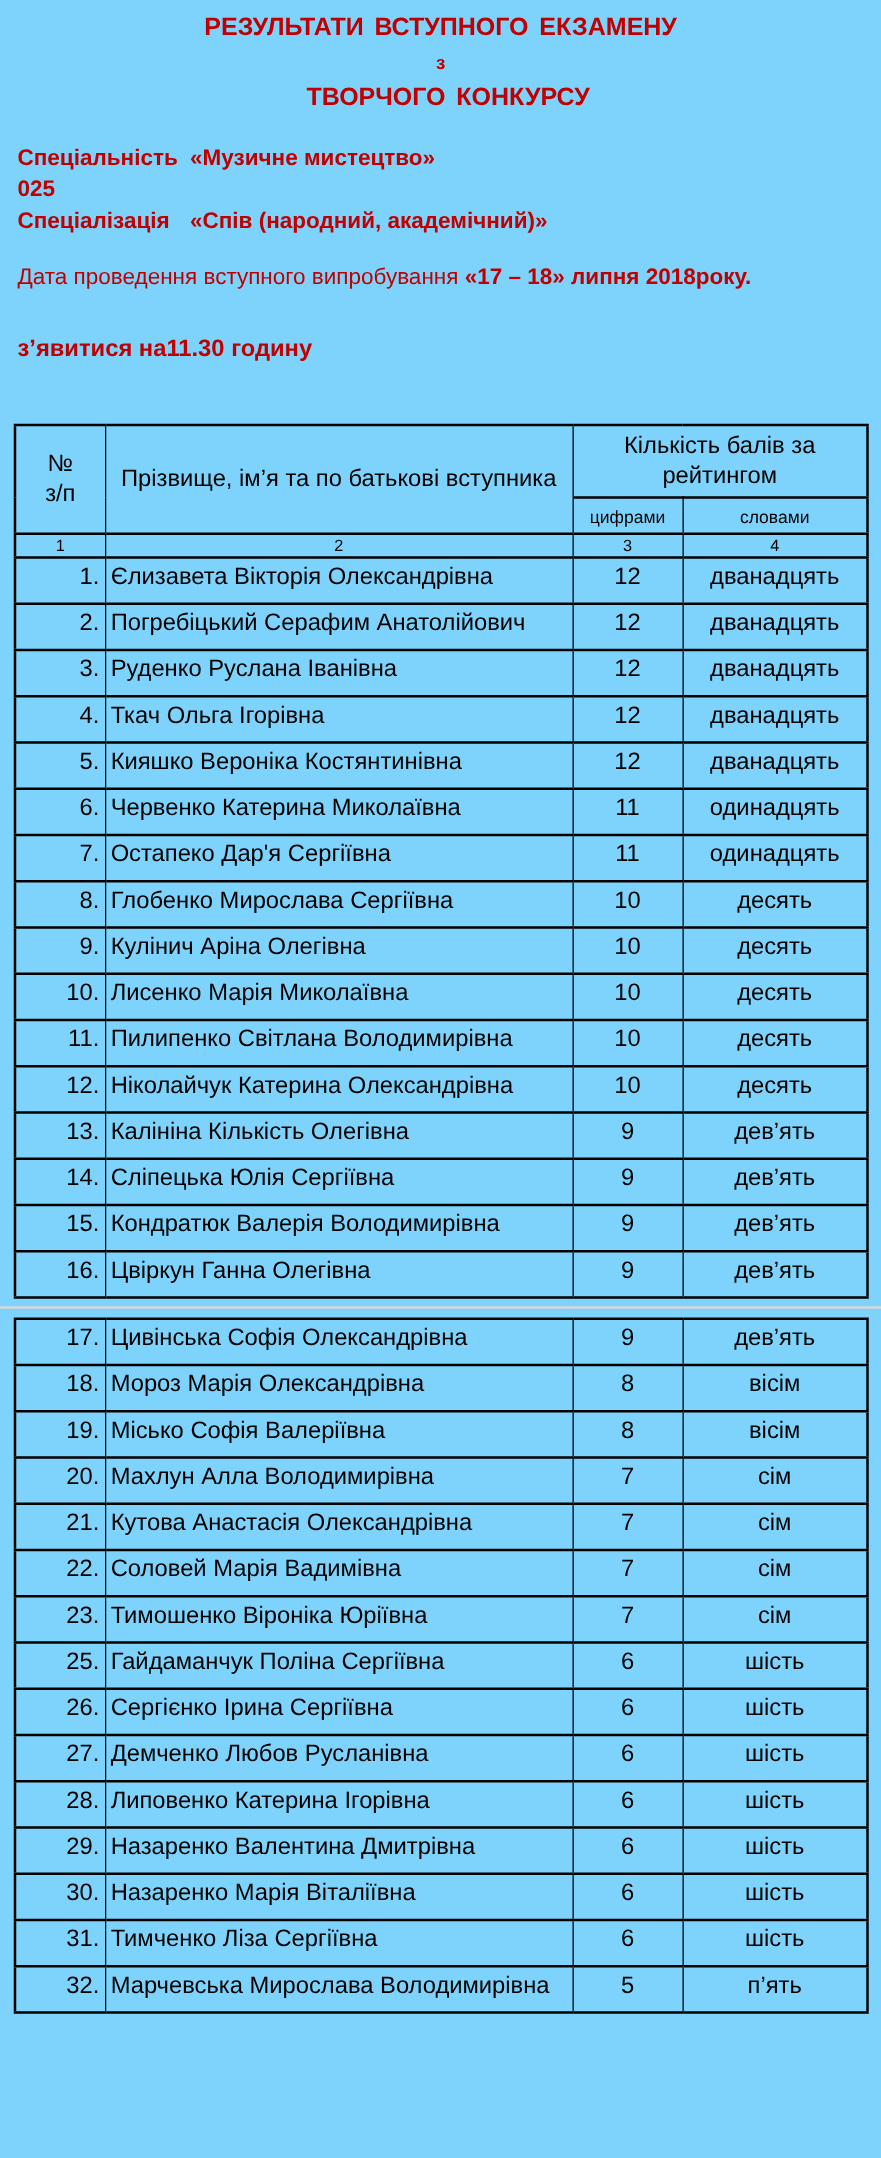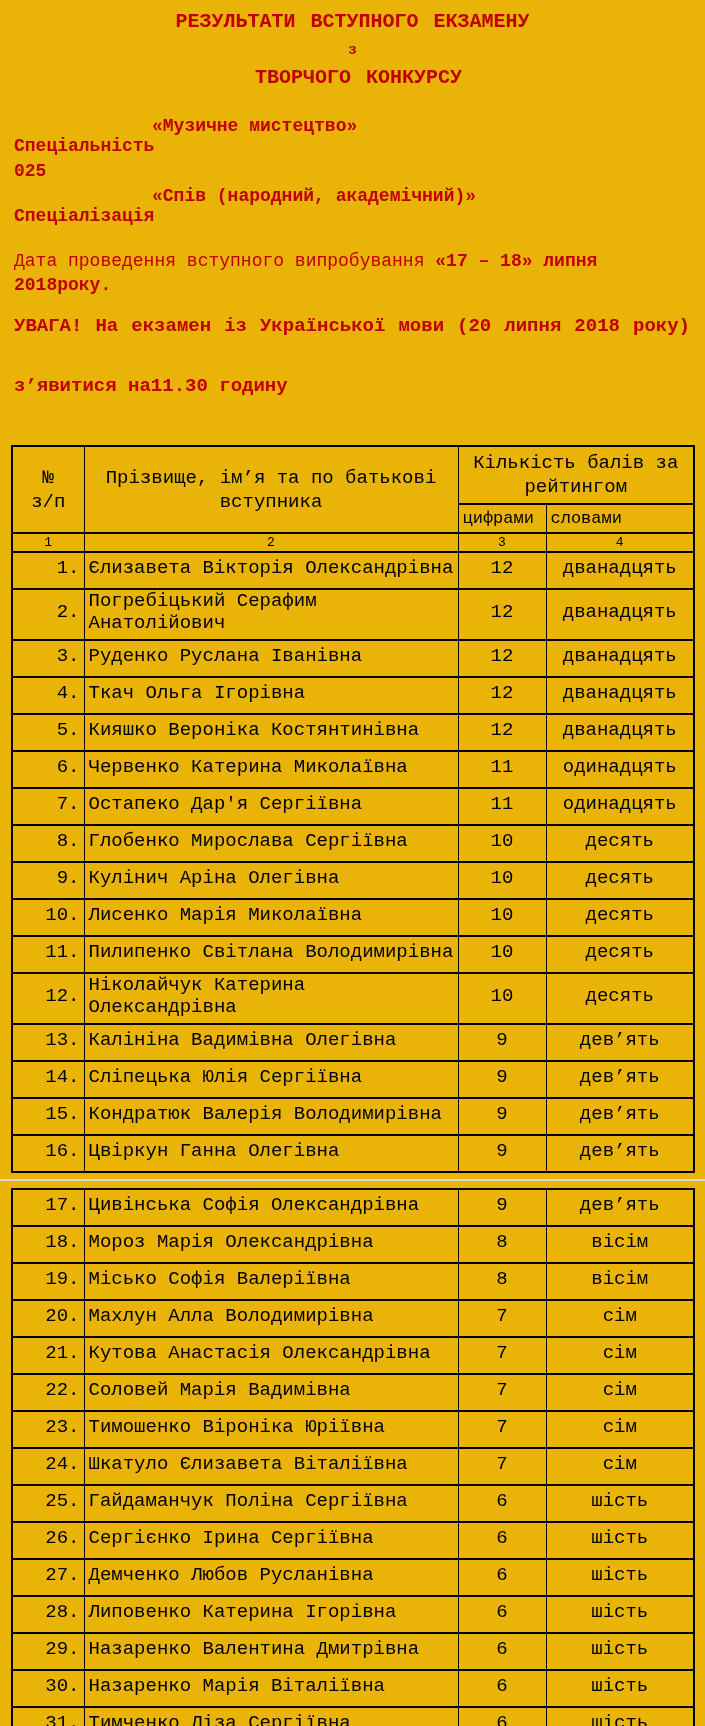--- a/index.html
+++ b/index.html
@@ -1,22 +1,22 @@
 <!DOCTYPE html>
 <html><head>
 <meta charset="utf-8">
 <style>
   * { box-sizing: border-box; }
   html, body { margin: 0; padding: 0; background: #ffffff; }
   .page {
     width: 705px;
     height: 1726px;
-    background: #eab308;
+    background: #7dd3fc;
     color: #000000;
-    font-family: Liberation Mono, monospace;
+    font-family: Liberation Sans, sans-serif;
     overflow: hidden;
   }
 
   
   .doc-header {
     padding-top: 10px;
     text-align: center;
     color: #c00000;
     font-weight: bold;
   }
@@ -25,21 +25,21 @@
   .title-line3 { font-size: 20px; line-height: 24px; margin-top: 6px; word-spacing: 3px; padding-left: 12px; }
 
   .meta-block {
     margin: 24px 15px 0 14px;
     color: #c00000;
     font-weight: bold;
     font-size: 18px;
     line-height: 25px;
   }
   .meta-row { display: flex; }
-  .meta-label { width: 138px; flex: 0 0 138px; margin-top: 20px; }
+  .meta-label { width: 138px; flex: 0 0 138px; }
   .meta-value { flex: 1; }
 
   .date-line {
     margin: 20px 15px 0 14px;
     color: #c00000;
     font-size: 18px;
     line-height: 24px;
   }
   .date-line .regular { font-weight: normal; }
   .date-line .bold { font-weight: bold; }
@@ -69,21 +69,21 @@
     border-bottom-width: 2px;
     padding: 0 4px;
     overflow: hidden;
   }
   .t1 { margin-top: 46px; }
   .t2 { margin-top: 15px; border-radius: 15px; }
 
   tr.hdr-main td { height: 58px; text-align: center; vertical-align: middle; line-height: 24px; }
   td.cell-no-hdr { text-align: center; vertical-align: middle; line-height: 23px; }
   td.cell-name-hdr { text-align: left; vertical-align: middle; padding-left: 6px; }
-  tr.hdr-sub td { height: 29px; vertical-align: middle; font-size: 17px; }
+  tr.hdr-sub td { height: 29px; text-align: center; vertical-align: middle; font-size: 14px; }
   tr.hdr-num td { height: 19px; text-align: center; vertical-align: middle; font-size: 13px; line-height: 13px; }
 
   tr.data-row td { height: 37px; vertical-align: middle; padding-bottom: 5px; }
   td.c-no    { text-align: right; padding-right: 12px; }
   td.c-name  { text-align: left;  padding-left: 7px; }
   td.c-score { text-align: center; margin-top: 13px; }
   td.c-words { text-align: center; }
 
   .page-break-line {
     height: 2px;
@@ -112,21 +112,20 @@
       <span class="meta-label">Спеціалізація</span>
       <span class="meta-value">«Спів (народний, академічний)»</span>
     </div>
   </div>
 
   <div class="date-line">
     <span class="regular">Дата проведення вступного випробування </span><span class="bold">«17 – 18» липня 2018року.</span>
   </div>
 
   <div class="notice">
-    <div class="notice-line1">УВАГА! На екзамен із Української мови (20 липня 2018 року)</div>
     <div class="notice-line2">з’явитися на11.30 годину</div>
   </div>
 
   <table class="results t1">
     <colgroup>
       <col style="width:72px">
         <col style="width:374px">
         <col style="width:88px">
         <col style="width:148px">
     </colgroup>
@@ -231,21 +230,21 @@
 
         <tr class="data-row">
           <td class="c-no">12.</td>
           <td class="c-name">Ніколайчук Катерина Олександрівна</td>
           <td class="c-score">10</td>
           <td class="c-words">десять</td>
         </tr>
 
         <tr class="data-row">
           <td class="c-no">13.</td>
-          <td class="c-name">Калініна Вадимівна Олегівна</td>
+          <td class="c-name">Калініна Кількість Олегівна</td>
           <td class="c-score">9</td>
           <td class="c-words">дев’ять</td>
         </tr>
 
         <tr class="data-row">
           <td class="c-no">14.</td>
           <td class="c-name">Сліпецька Юлія Сергіївна</td>
           <td class="c-score">9</td>
           <td class="c-words">дев’ять</td>
         </tr>
@@ -319,26 +318,20 @@
           <td class="c-words">сім</td>
         </tr>
 
         <tr class="data-row">
           <td class="c-no">23.</td>
           <td class="c-name">Тимошенко Віроніка Юріївна</td>
           <td class="c-score">7</td>
           <td class="c-words">сім</td>
         </tr>
 
-        <tr class="data-row">
-          <td class="c-no">24.</td>
-          <td class="c-name">Шкатуло Єлизавета Віталіївна</td>
-          <td class="c-score">7</td>
-          <td class="c-words">сім</td>
-        </tr>
 
         <tr class="data-row">
           <td class="c-no">25.</td>
           <td class="c-name">Гайдаманчук Поліна Сергіївна</td>
           <td class="c-score">6</td>
           <td class="c-words">шість</td>
         </tr>
 
         <tr class="data-row">
           <td class="c-no">26.</td>

